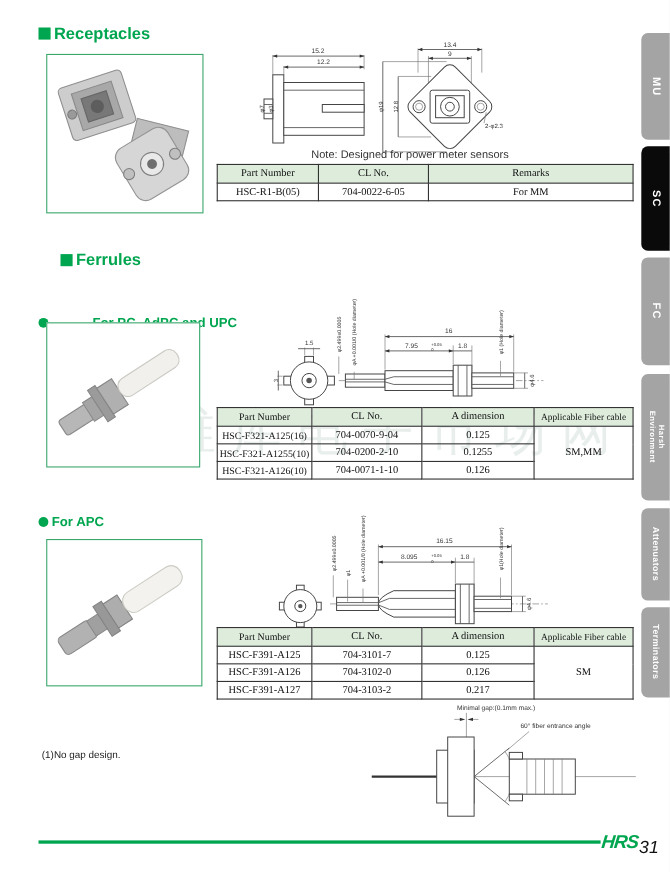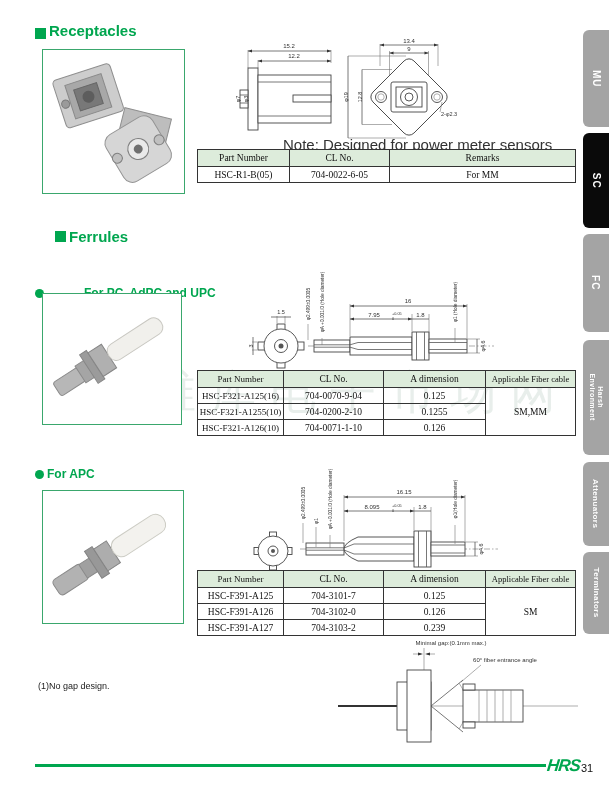--- a/index.html
+++ b/index.html
@@ -13,56 +13,56 @@
   .sub-dot{width:9px;height:9px;border-radius:50%;background:#00A64F;display:inline-block;}
   
   .photo-box{border:1px solid #3aa76d;background:#fff;}
   
   table.t{position:absolute;border-collapse:collapse;table-layout:fixed;width:378px;
           font-size:9.5px;color:#111;border:1.5px solid #333;background:transparent;font-family:Liberation Serif, serif;}
   table.t th,table.t td{border:1px solid #333;text-align:center;padding:0;height:15px;
           font-weight:normal;overflow:hidden;white-space:nowrap;}
   table.t th{background:#ddecdb;height:16px;border-bottom:1.5px solid #333;}
   
-  .note{font-size:15px;color:#333;}
+  .note{font-size:10px;color:#333;}
   .footnote{font-size:9px;color:#222;}
   
   .tab{position:absolute;left:583px;width:26px;border-radius:6px 0 0 6px;background:#a4a4a4;
        display:flex;align-items:center;justify-content:center;}
   .tab.active{background:#0a0a0a;}
   .tab .lbl{transform:rotate(90deg);color:#fff;font-weight:bold;font-size:10px;
        letter-spacing:1px;white-space:pre-line;text-align:center;line-height:1.15;}
   .tab.small .lbl{font-size:7px;letter-spacing:0.4px;}
   
   .watermark{font-size:46px;letter-spacing:14px;color:#8fae9d;opacity:0.20;
        font-family:"DejaVu Sans",sans-serif;pointer-events:none;}
   
   .footer-line{background:#00A64F;height:2.5px;}
   .logo{color:#00A64F;font-weight:bold;font-style:italic;font-size:17px;letter-spacing:-1px;
         transform:skewX(-6deg);}
-  .pagenum{font-size:11px;color:#111;}
+  .pagenum{font-size:16px;color:#111;font-style:italic;}
   
   svg text{font-family:"Liberation Sans",sans-serif;fill:#333;}
   .dim{font-size:6px;}
   .dims{font-size:5.5px;}
   .dimr{font-size:4.8px;}
   .tol{font-size:3.8px;}
   svg .ln{stroke:#555;stroke-width:0.8;fill:none;}
   svg .thin{stroke:#777;stroke-width:0.6;fill:none;}
   svg .part{stroke:#444;stroke-width:0.9;fill:#fff;}
   svg .arr{fill:#333;stroke:none;}
 </style>
 </head>
 <body>
 
 <div id="page">
 
   <div class="abs watermark" style="left:150px;top:362px;">维库电子市场网</div>
 
-  <div class="abs sec-title" style="left:35px;top:22px;align-items:flex-end;">
+  <div class="abs sec-title" style="left:35px;top:22px;">
     <span class="sec-sq"></span>
     <span>Receptacles</span>
   </div>
 
   <div class="abs photo-box" style="left:42px;top:49px;width:141px;height:143px;">
     <svg width="141" height="143" viewBox="0 0 141 143">
       <g transform="rotate(-18 48 48)">
         <rect x="16" y="20" width="60" height="50" rx="4" fill="#cdcdcd" stroke="#8f8f8f"></rect>
         <rect x="27" y="28" width="38" height="35" fill="#a8a8a8" stroke="#8a8a8a"></rect>
         <rect x="34" y="35" width="24" height="22" fill="#787878" stroke="#666"></rect>
@@ -379,21 +379,21 @@
         <td rowspan="3">SM</td>
       </tr>
       <tr>
         <td>HSC-F391-A126</td>
         <td>704-3102-0</td>
         <td>0.126</td>
       </tr>
       <tr>
         <td>HSC-F391-A127</td>
         <td>704-3103-2</td>
-        <td>0.239</td>
+        <td>0.217</td>
       </tr>
     </tbody>
   </table>
 
   <div class="abs footnote" style="left:38px;top:633px;margin-top:48px;">(1)No gap design.</div>
 
   <svg class="abs" style="left:333px;top:634px;" width="252" height="128" viewBox="0 0 252 128">
     <text class="dim" x="118" y="11" text-anchor="middle">Minimal gap:(0.1mm max.)</text>
     <line class="thin" x1="91" y1="14" x2="91" y2="108"></line>
     <line class="thin" x1="80" y1="20" x2="88" y2="20"></line>

